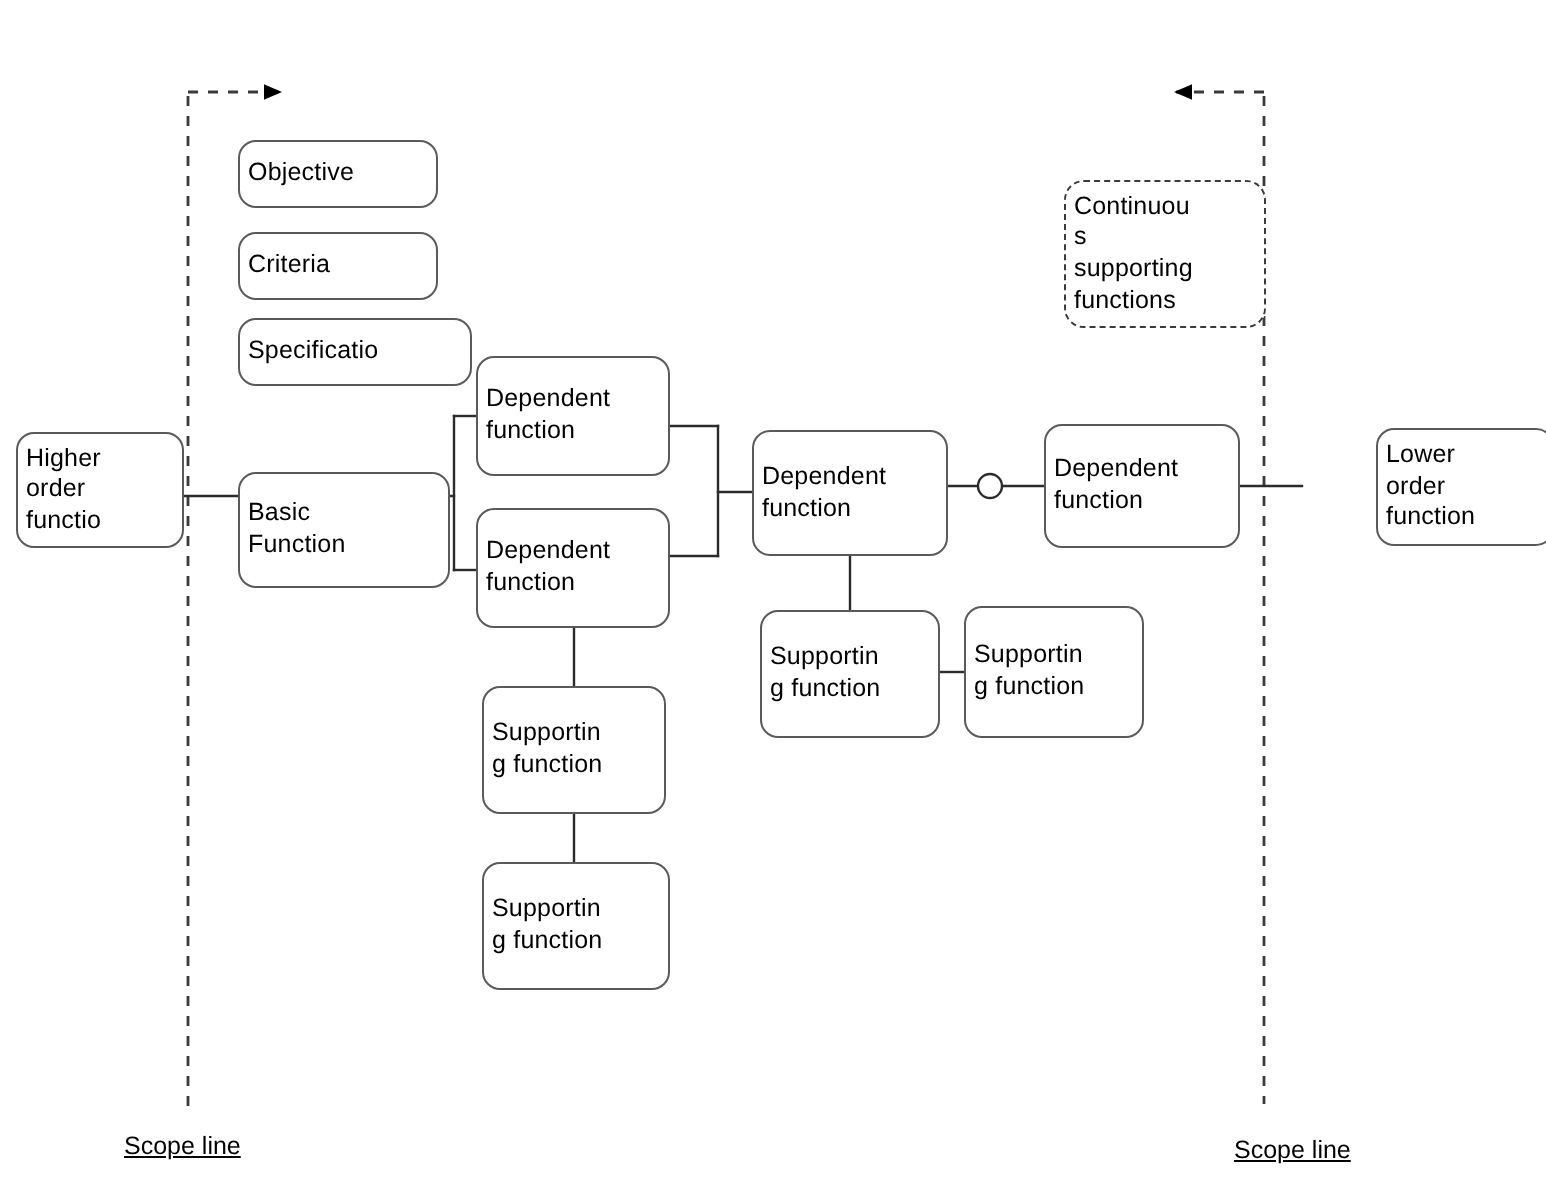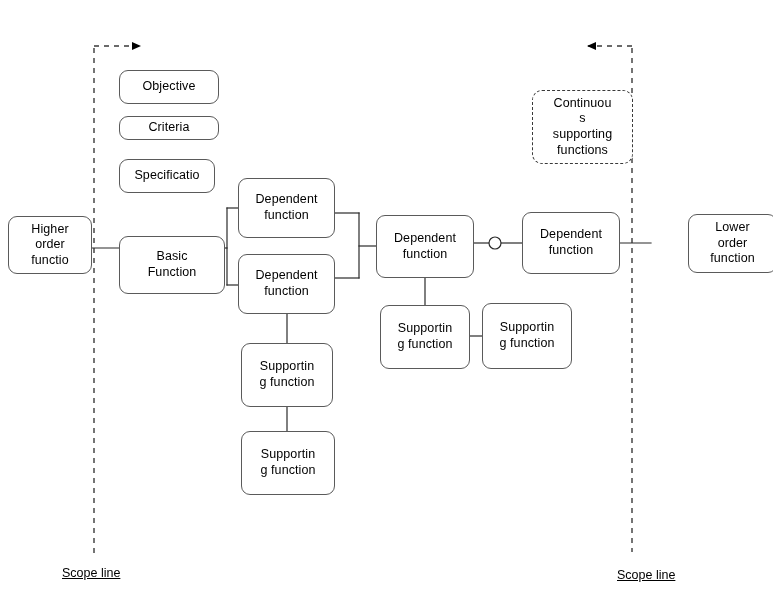--- a/index.html
+++ b/index.html
@@ -27,21 +27,20 @@
   }
   .node {
     position: absolute;
     box-sizing: border-box;
     border: 1px solid #5a5a5a;
     border-radius: 9px;
     background: #ffffff;
     display: flex;
     align-items: center;
     justify-content: center;
-    text-align: center;
     font-size: 12.5px;
     color: #000000;
     line-height: 1.25;
     letter-spacing: 0.1px;
     padding: 0 4px;
     z-index: 2;
   }
   .node.dashed {
     border: 1px dashed #3a3a3a;
     border-radius: 10px;
@@ -119,25 +118,25 @@
   <div class="node" style="left:8px; top:216px; width:84px; height:58px;">
     <span class="node-label">Higher
 order
 functio</span>
   </div>
 
   <div class="node" style="left:119px; top:70px; width:100px; height:34px;">
     <span class="node-label">Objective</span>
   </div>
 
-  <div class="node" style="left:119px; top:116px; width:100px; height:24px;">
+  <div class="node" style="left:119px; top:116px; width:100px; height:34px;">
     <span class="node-label">Criteria</span>
   </div>
 
-  <div class="node" style="left:119px; top:159px; width:96px; height:34px;">
+  <div class="node" style="left:119px; top:159px; width:117px; height:34px;">
     <span class="node-label">Specificatio</span>
   </div>
 
   <div class="node" style="left:119px; top:236px; width:106px; height:58px;">
     <span class="node-label">Basic
 Function</span>
   </div>
 
   <div class="node" style="left:238px; top:178px; width:97px; height:60px;">
     <span class="node-label">Dependent

